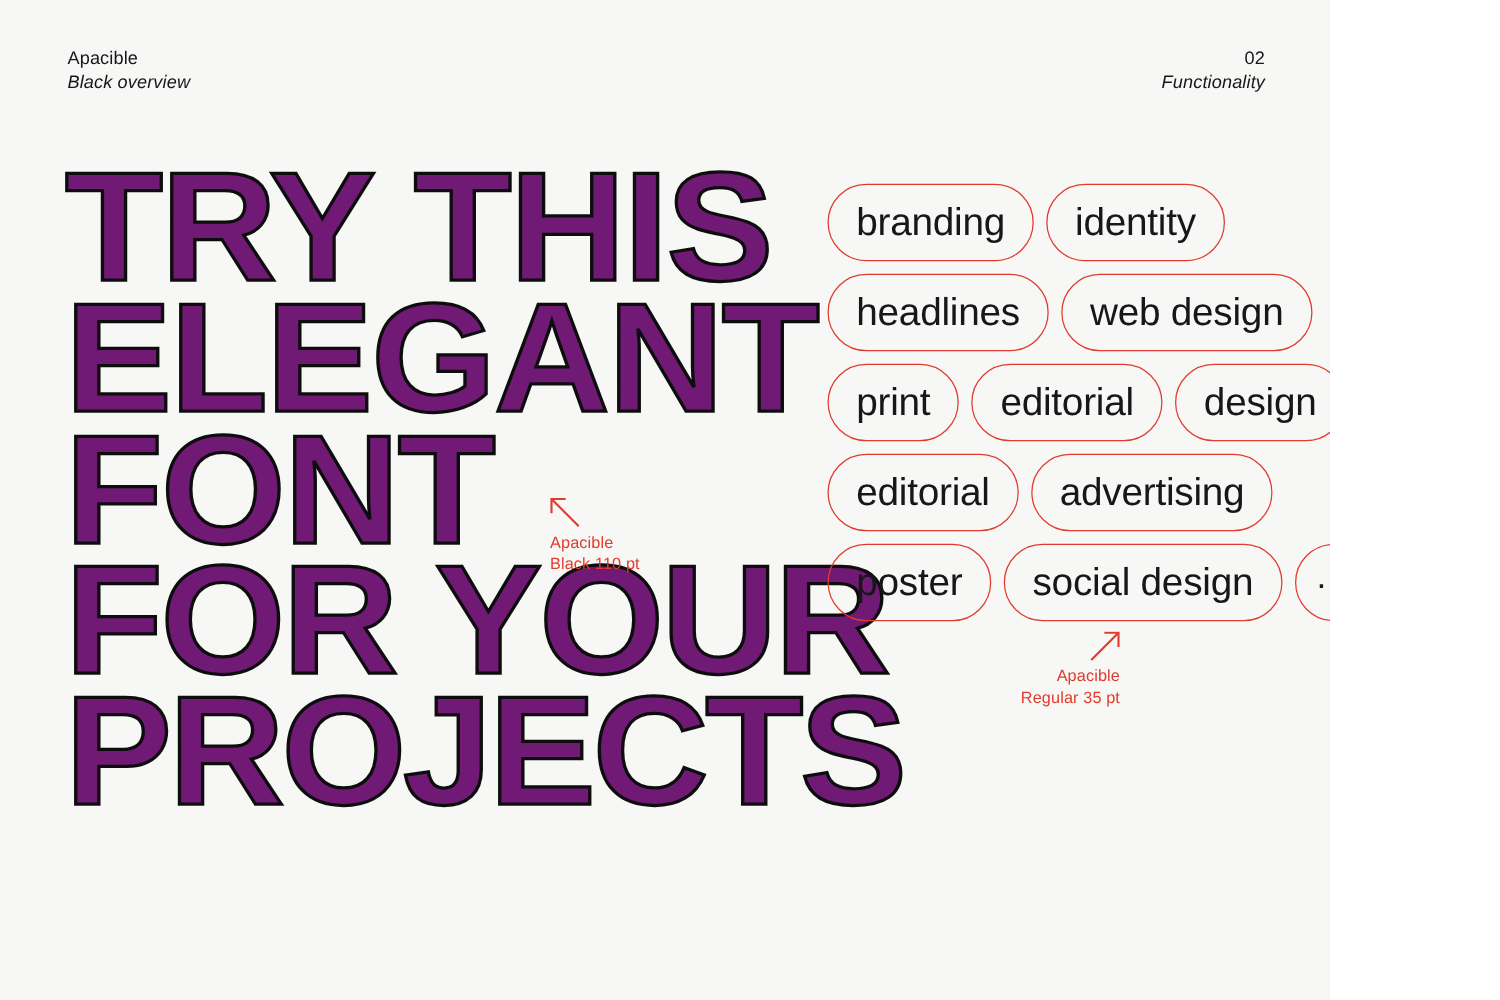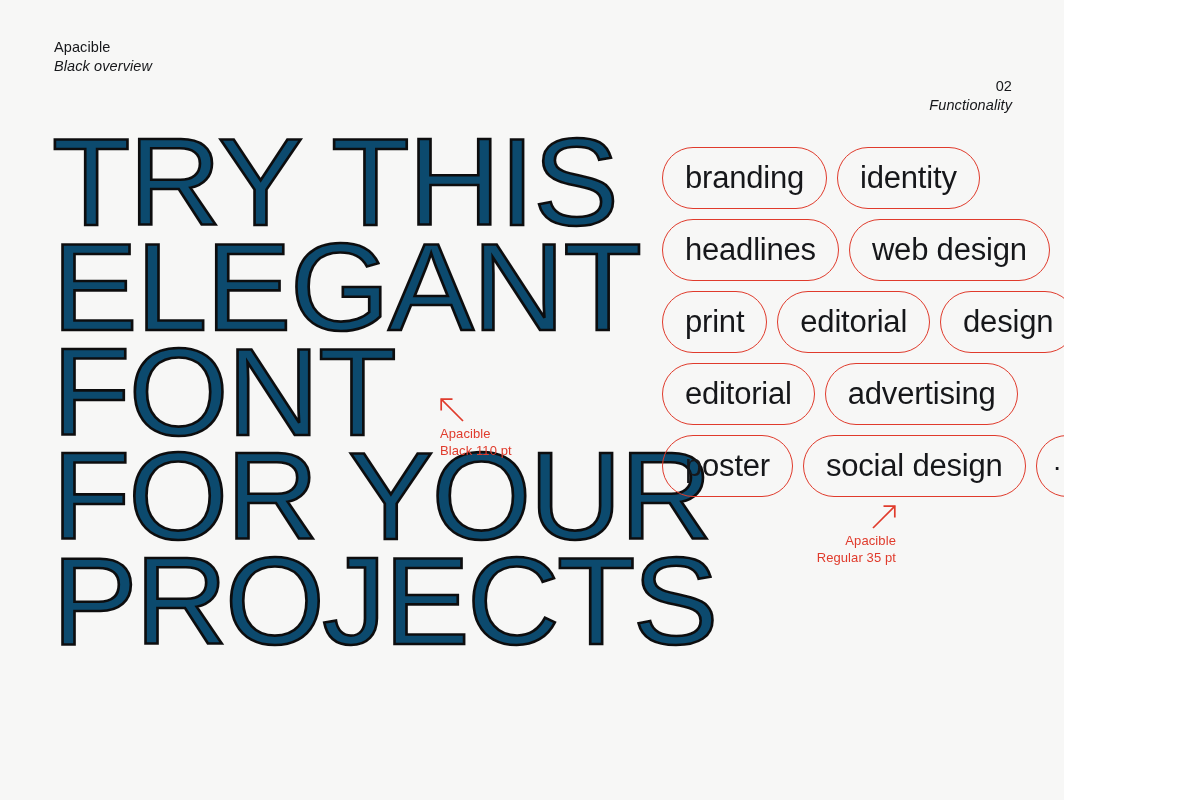--- a/index.html
+++ b/index.html
@@ -23,33 +23,33 @@
   
   .hdr {
     position: absolute;
     top: 38px;
     font-size: 14.5px;
     line-height: 19px;
     color: #16171a;
     letter-spacing: 0.1px;
   }
   .hdr-left  { left: 54px;  text-align: left; }
-  .hdr-right { right: 52px; text-align: right; margin-top: 39px; }
+  .hdr-right { right: 52px; text-align: right; }
   .hdr .l1 { font-weight: 400; font-style: normal; display: block; }
   .hdr .l2 { font-weight: 400; font-style: italic; display: block; }
 
   
   .headline {
     position: absolute;
     left: 52px;
     top: 130px;
     width: 680px;
-    color: #0c4a6e;
+    color: #701a75;
     font-family: "Liberation Sans", sans-serif;
-    font-weight: 400;
+    font-weight: 700;
     font-size: 124px;
     line-height: 0.845;
     letter-spacing: -1.5px;
     text-transform: uppercase;
     -webkit-text-stroke: 2.6px #0d0d0e;
   }
   .headline .hl {
     display: block;
     white-space: nowrap;
     transform: scaleX(1.035);

